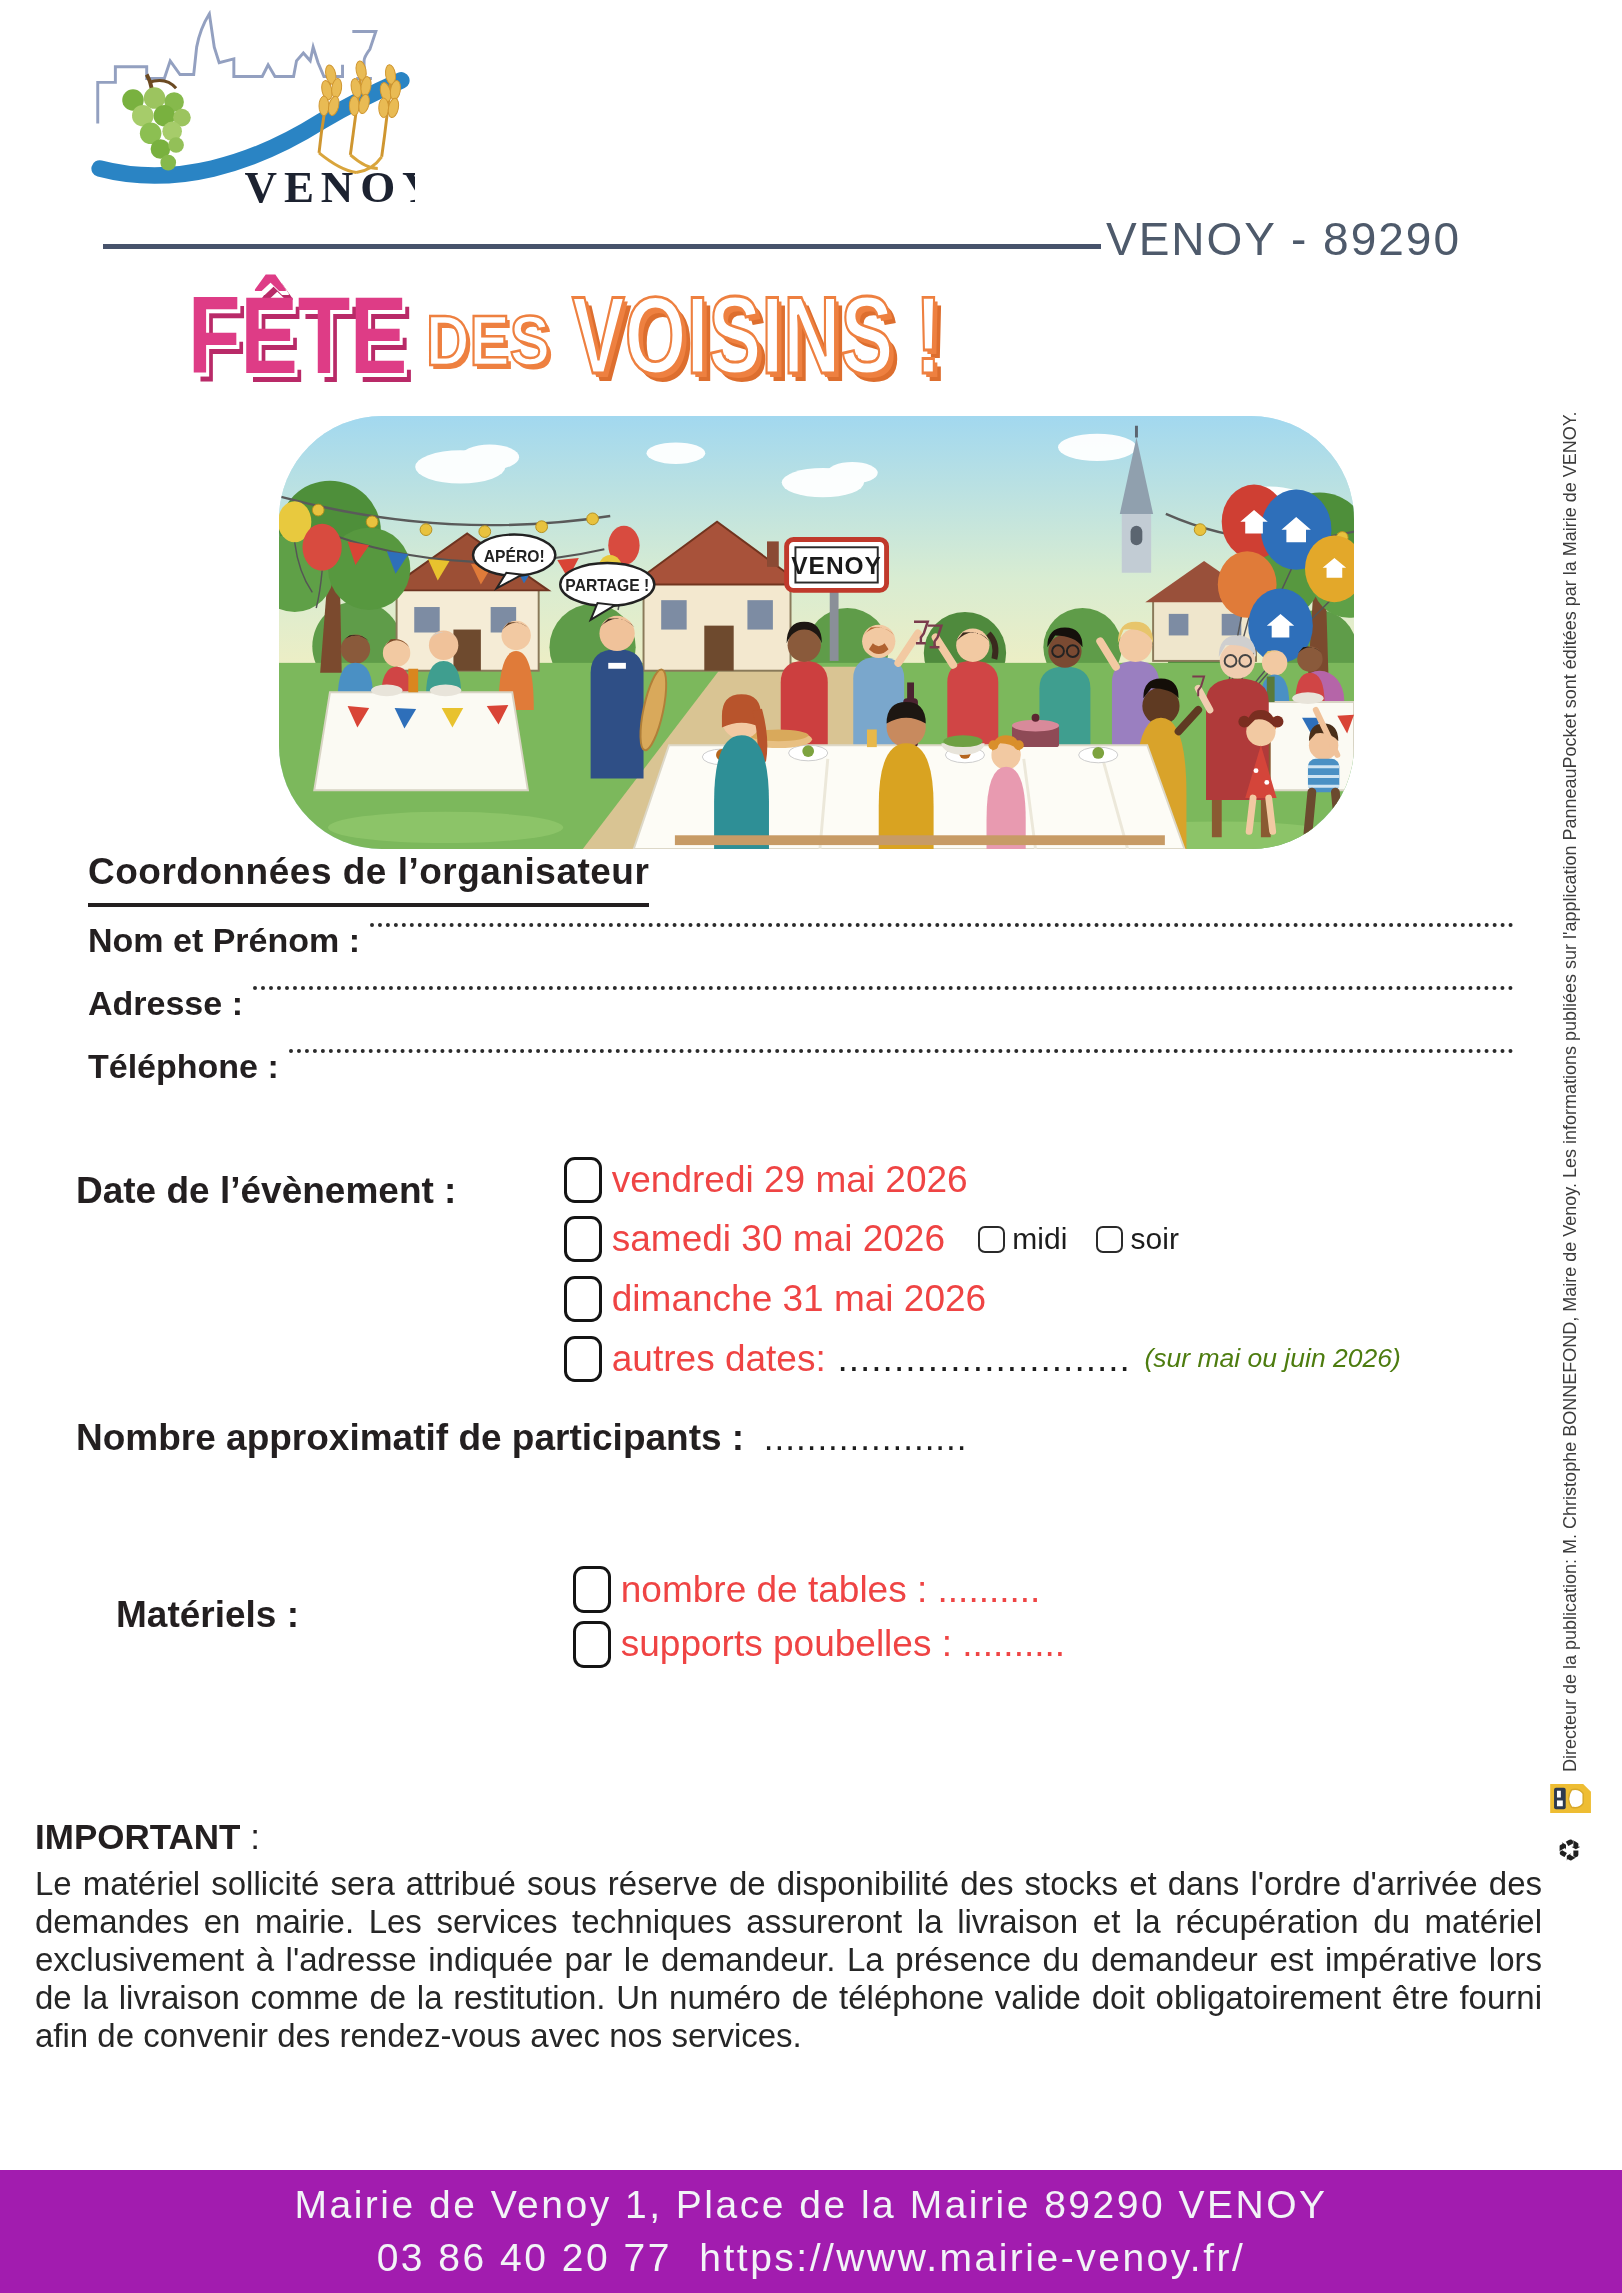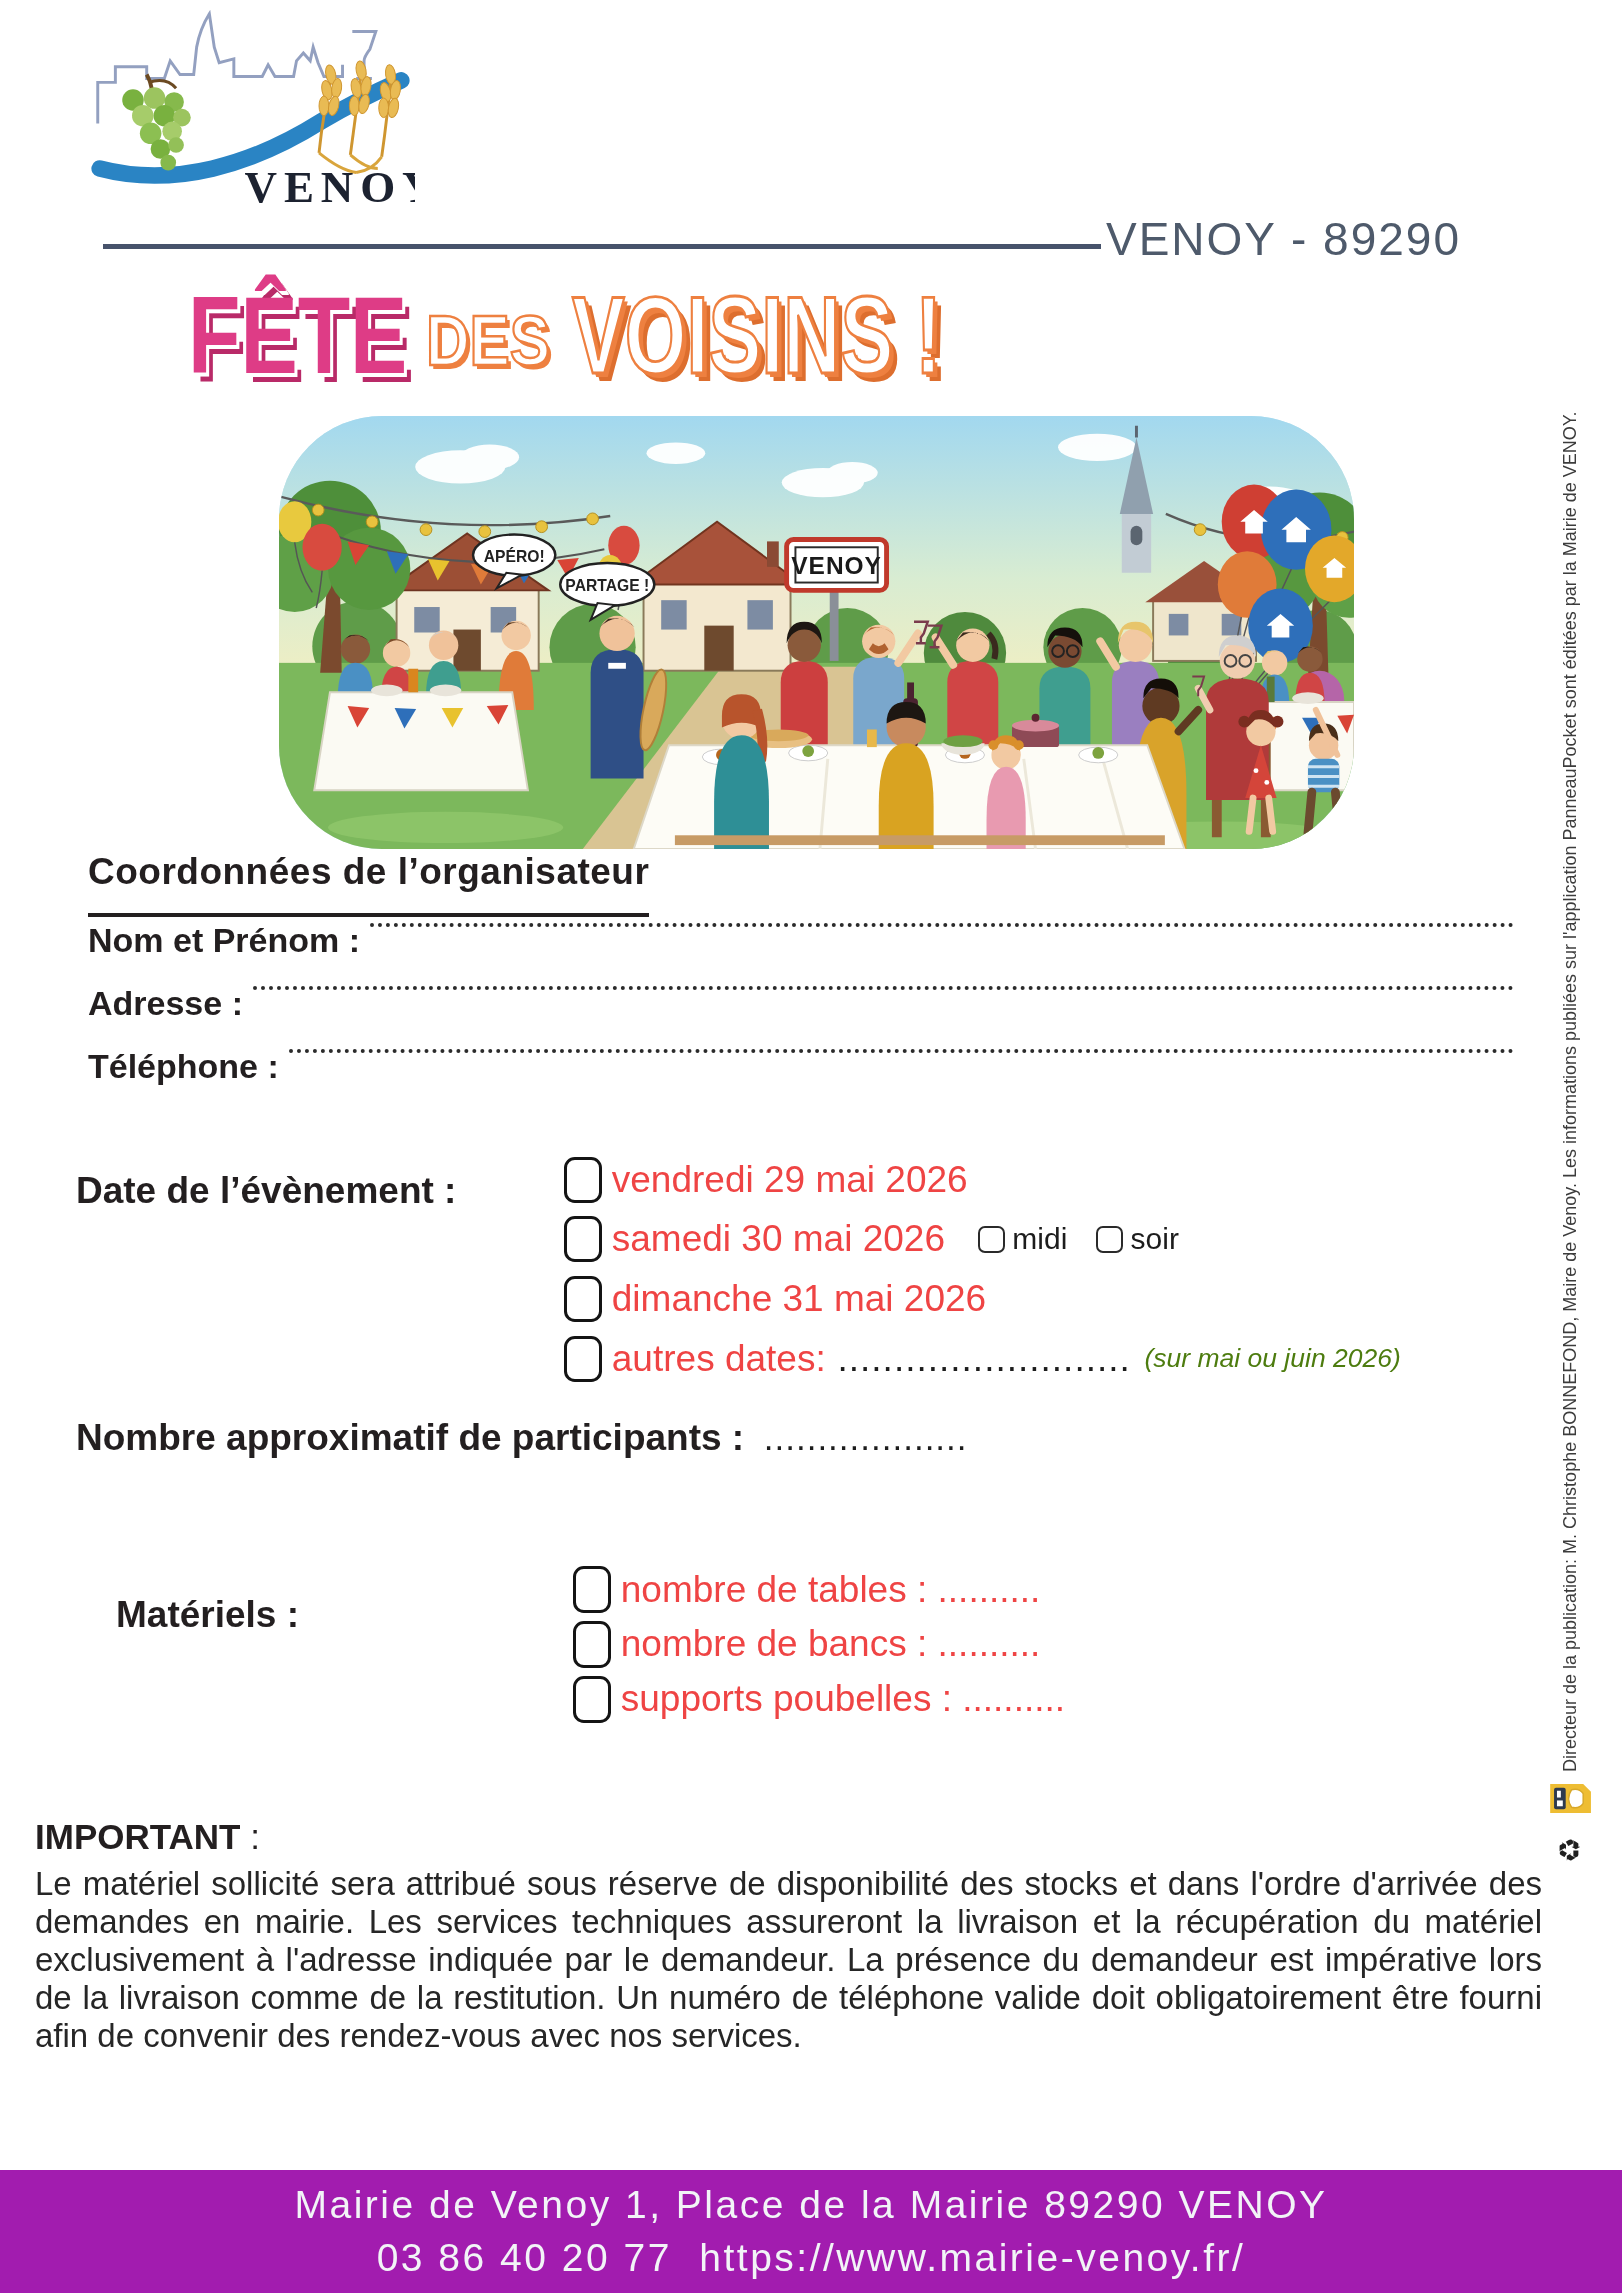--- a/index.html
+++ b/index.html
@@ -37,21 +37,21 @@
   }
   
   .illustration {
     position:absolute; left:279px; top:416px; width:1075px; height:433px;
     border-radius:103px; overflow:hidden; background:#bfe3ef;
   }
   .illustration svg { display:block; width:100%; height:100%; }
   
   .org-heading {
     position:absolute; left:88px; top:851px; font-size:37px; font-weight:700;
-    border-bottom:4.9px solid #231f20; padding-bottom:20px; letter-spacing:0.5px;
+    border-bottom:4.9px solid #231f20; padding-bottom:10px; letter-spacing:0.5px;
   }
   .field-row { position:absolute; left:88px; width:1426px; display:flex; align-items:flex-start; height:45px; }
   .field-row .flabel { font-size:34px; font-weight:700; white-space:nowrap; line-height:1; }
   .field-row .dotline { flex:1; border-bottom:4.9px dotted #2b2b2b; margin:0 0 3.9px 9.8px; height:1px; }
   .date-label { position:absolute; left:76px; top:1170px; font-size:37px; font-weight:700; }
   .date-options { position:absolute; left:564px; top:1155px; display:flex; flex-direction:column; }
   .opt-row { display:flex; align-items:center; height:49px; margin-bottom:10.8px; }
   .cb {
     width:38px; height:46px; border:3.4px solid #141414; border-radius:10.8px;
     background:#fff; flex:0 0 auto; margin-right:9.8px;
@@ -584,24 +584,20 @@
   </div>
 
   <div class="materials-label">Matériels :</div>
   <div class="materials-options">
     <div class="opt-row">
       <span class="cb"></span>
       <span class="opt-text">nombre de tables : ..........</span>
     </div>
     <div class="opt-row">
       <span class="cb"></span>
-      <span class="opt-text">nombre de bancs : ..........</span>
-    </div>
-    <div class="opt-row">
-      <span class="cb"></span>
       <span class="opt-text">supports poubelles : ..........</span>
     </div>
   </div>
 
   <div class="important">
     <div class="imp-head"><b>IMPORTANT</b><span> :</span></div>
     <div class="imp-body">Le matériel sollicité sera attribué sous réserve de disponibilité des stocks et dans l'ordre d'arrivée des demandes en mairie. Les services techniques assureront la livraison et la récupération du matériel exclusivement à l'adresse indiquée par le demandeur. La présence du demandeur est impérative lors de la livraison comme de la restitution. Un numéro de téléphone valide doit obligatoirement être fourni afin de convenir des rendez-vous avec nos services.</div>
   </div>
 
   <div class="footer">

